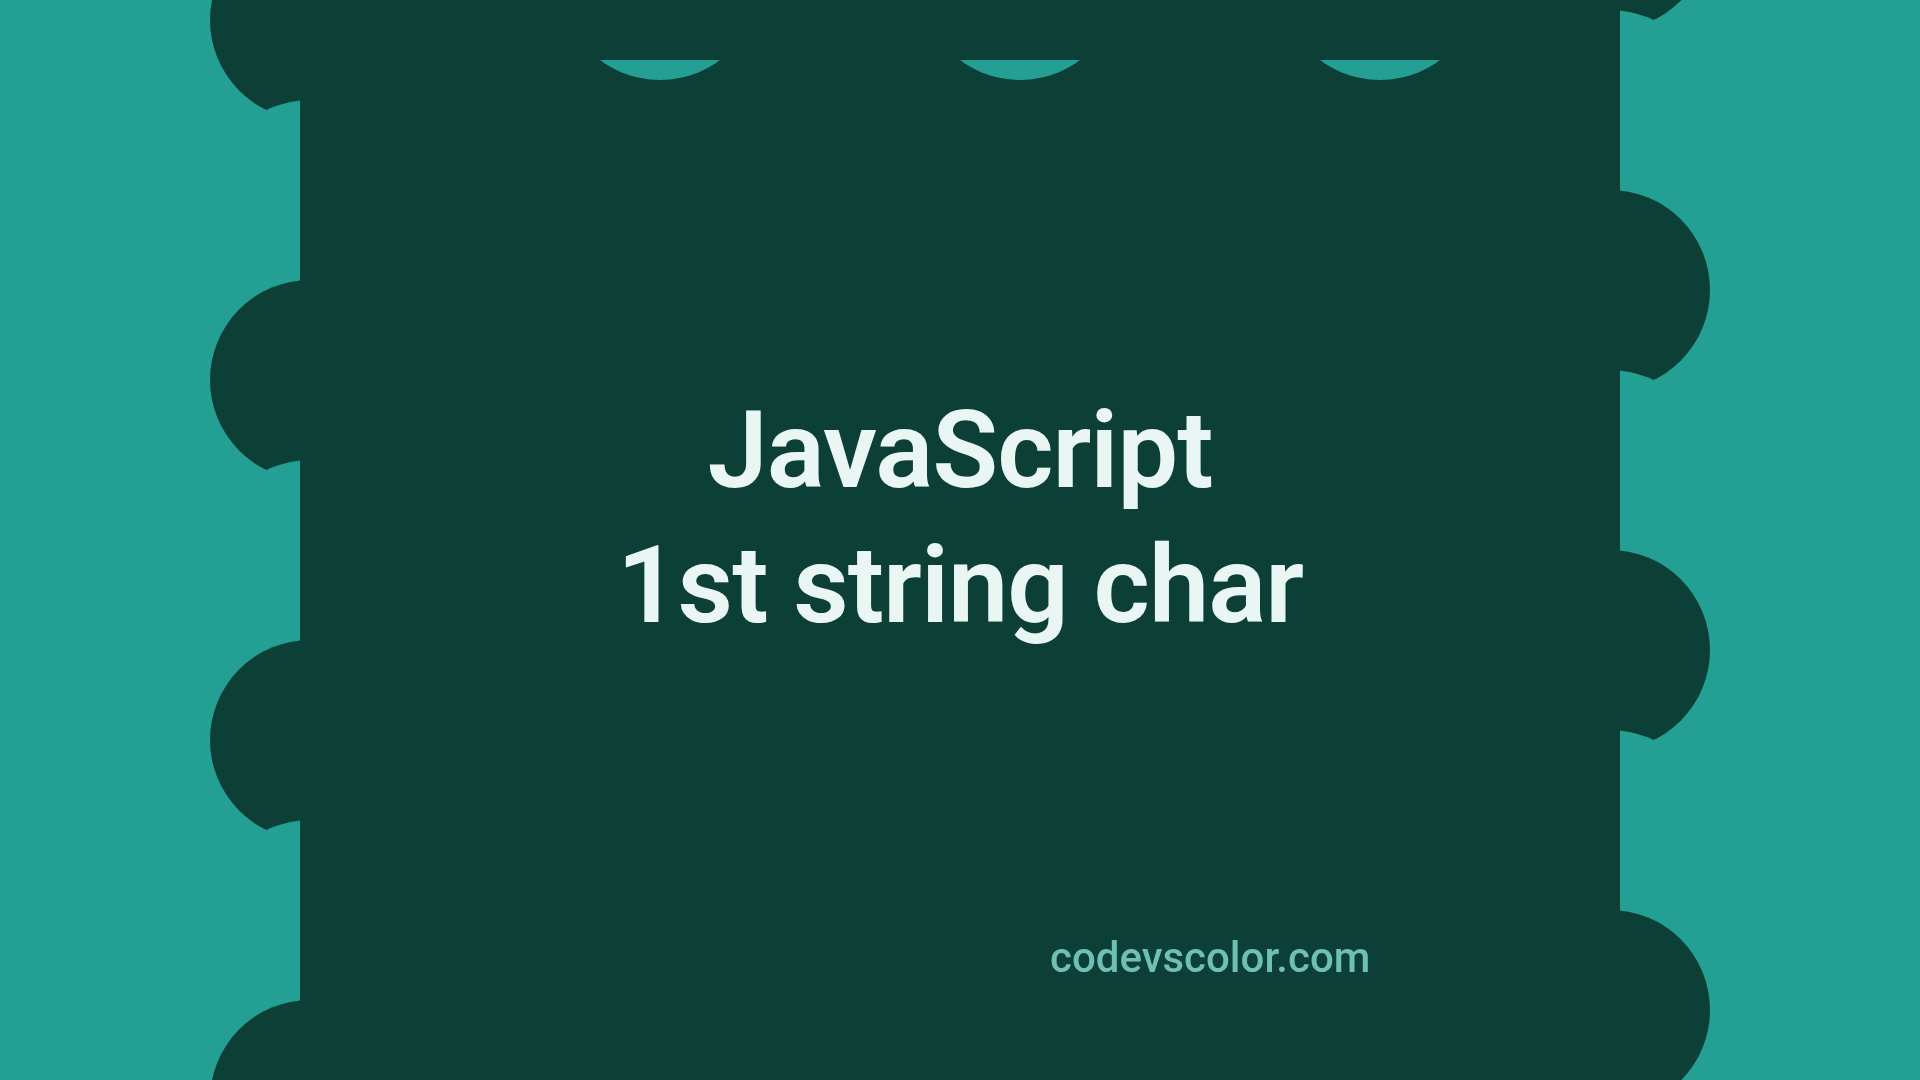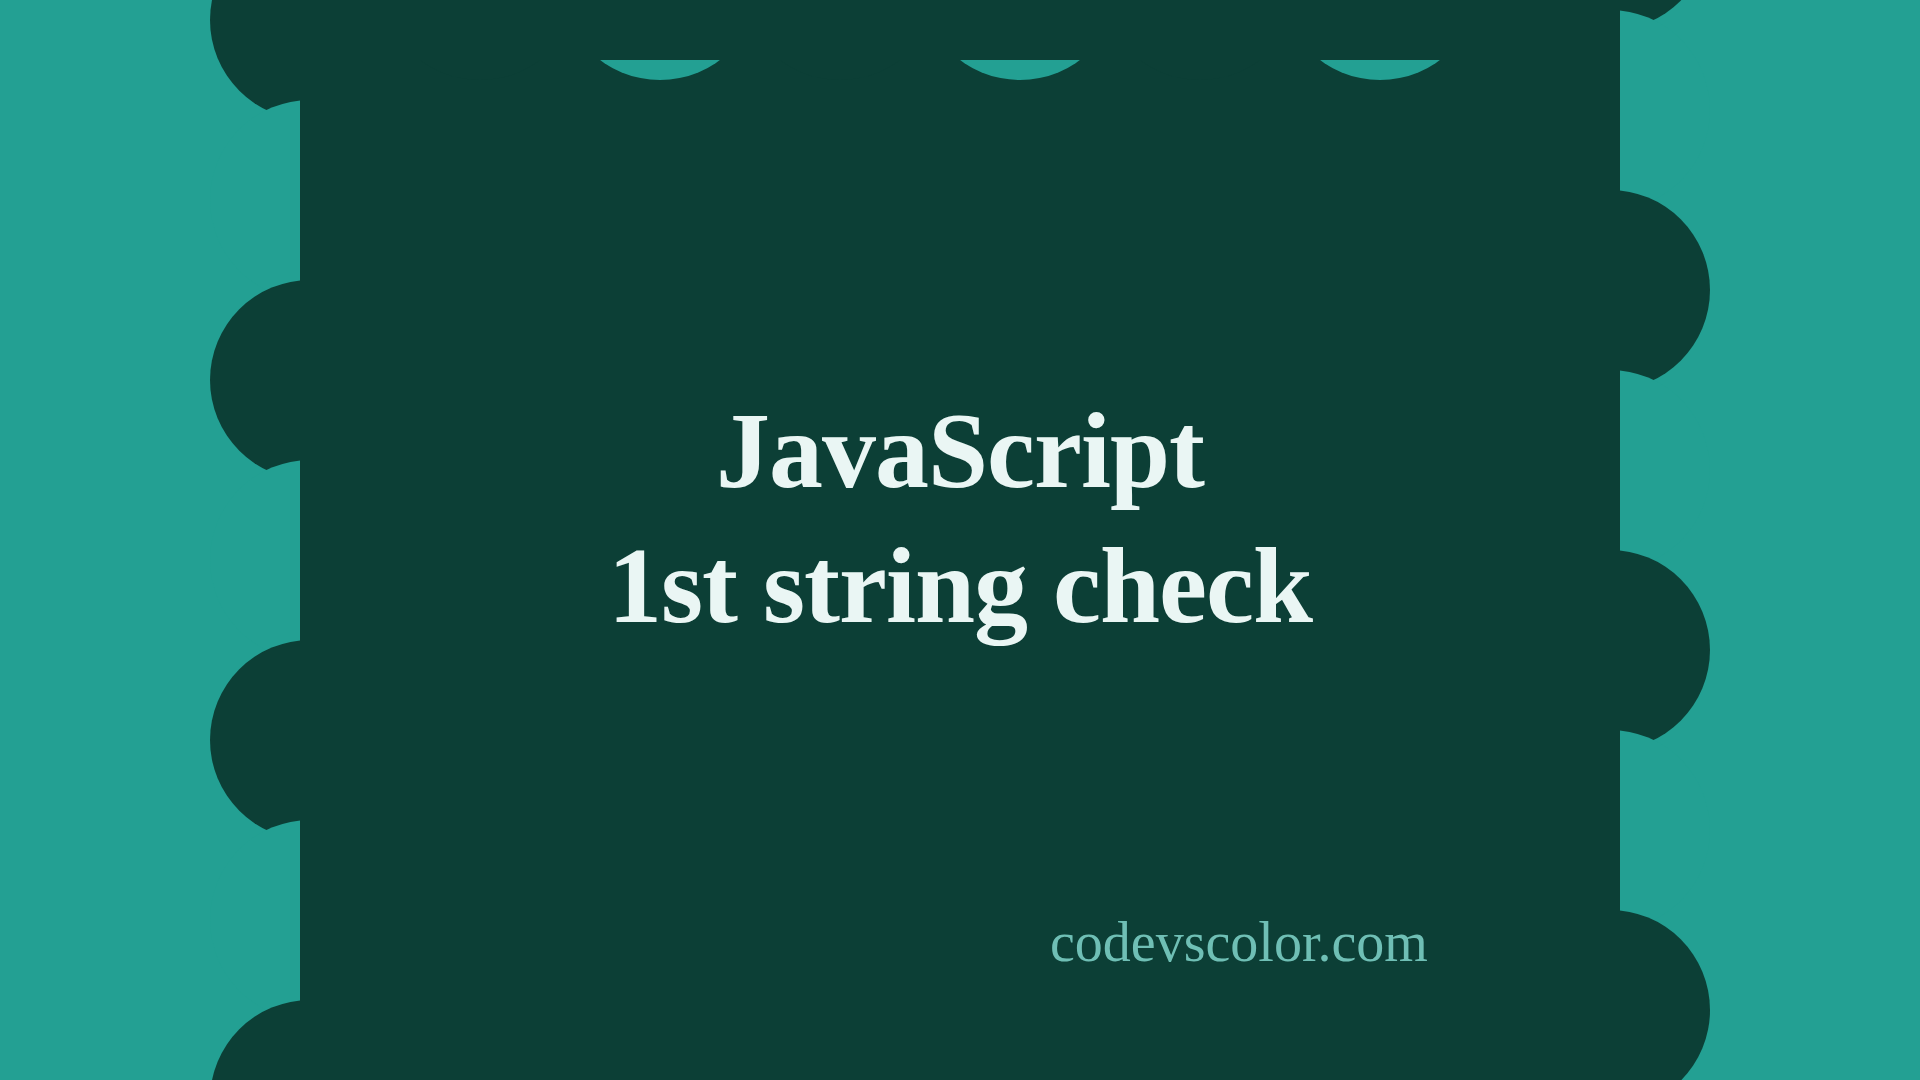--- a/index.html
+++ b/index.html
@@ -1,15 +1,15 @@
 <!DOCTYPE html>
 <html><head>
   <meta charset="utf-8">
   <style>
-    * { margin: 0; padding: 0; box-sizing: border-box; font-family: Liberation Serif, serif; }
+    * { margin: 0; padding: 0; box-sizing: border-box; }
     body {
       width: 1920px;
       height: 1080px;
       background: #23a093;
       position: relative;
       overflow: hidden;
       font-family: -apple-system, BlinkMacSystemFont, "Segoe UI", Roboto, "Helvetica Neue", Arial, sans-serif;
     }
     .blob {
       position: absolute;
@@ -33,23 +33,23 @@
     .title {
       font-size: 108px;
       font-weight: 600;
       line-height: 1.25;
       letter-spacing: -1px;
     }
     .watermark {
       position: absolute;
       left: 50%;
       transform: translateX(90px);
-      bottom: 106px;
+      bottom: 98px;
       color: #6fbfb5;
-      font-size: 56px;
+      font-size: 42px;
       font-weight: 500;
     }
   </style>
 </head>
 <body>
 
 <div class="blob" style="left:300px; top:-60px; width:1320px; height:1200px; border-radius:90px;"></div>
 
 <div class="bump bump-out" style="left:210px; top:-80px; width:200px; height:200px;"></div>
 <div class="bump bump-in" style="left:210px; top:100px; width:200px; height:200px;"></div>
@@ -75,17 +75,17 @@
 <div class="bump bump-in" style="left:560px; top:-120px; width:200px; height:200px;"></div>
 <div class="bump bump-out" style="left:740px; top:-120px; width:200px; height:200px;"></div>
 <div class="bump bump-in" style="left:920px; top:-120px; width:200px; height:200px;"></div>
 <div class="bump bump-out" style="left:1100px; top:-120px; width:200px; height:200px;"></div>
 <div class="bump bump-in" style="left:1280px; top:-120px; width:200px; height:200px;"></div>
 <div class="blob" style="left:350px; top:-60px; width:1220px; height:120px;"></div>
 
 <div class="content">
   <div class="title">
     <div>JavaScript</div>
-    <div>1st string check</div>
+    <div>1st string char</div>
   </div>
 </div>
 
 <div class="watermark">codevscolor.com</div>
 
 </body></html>

